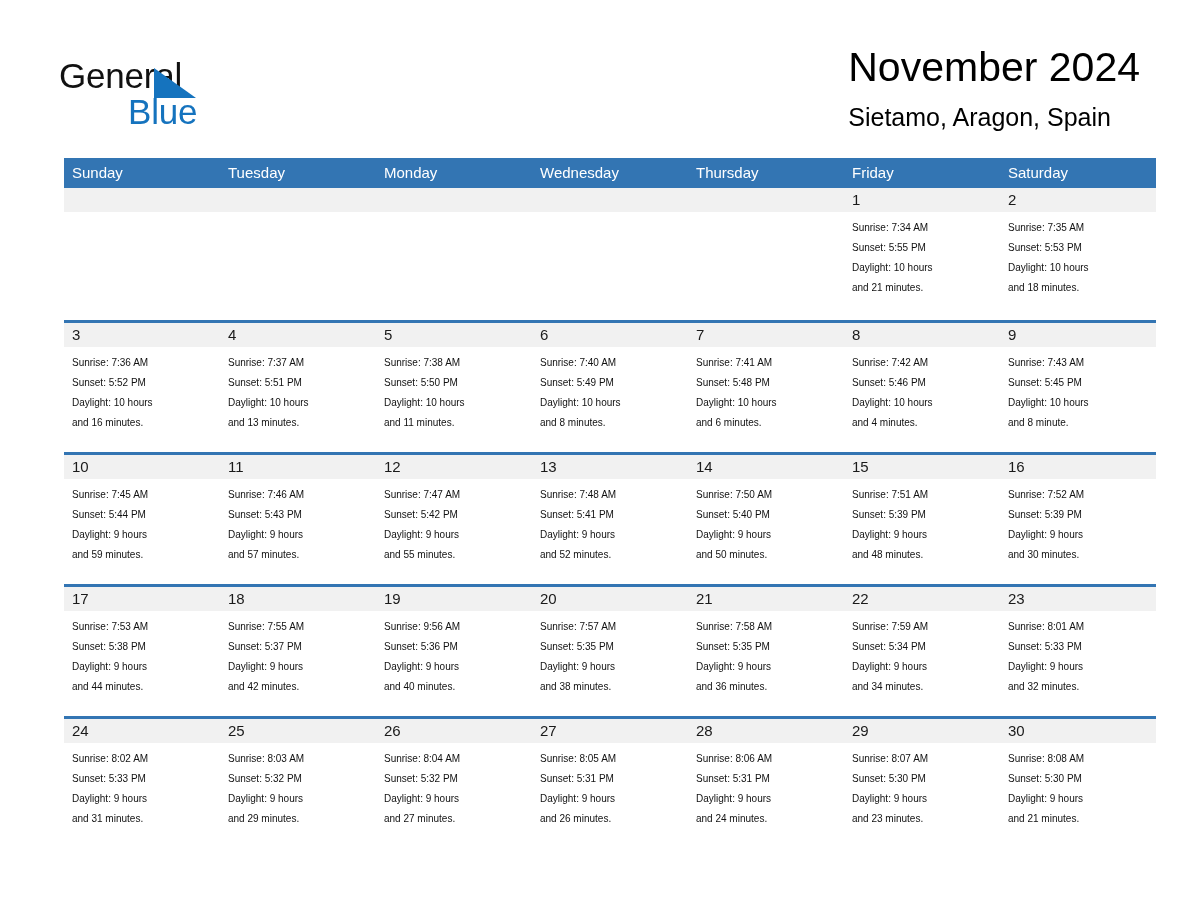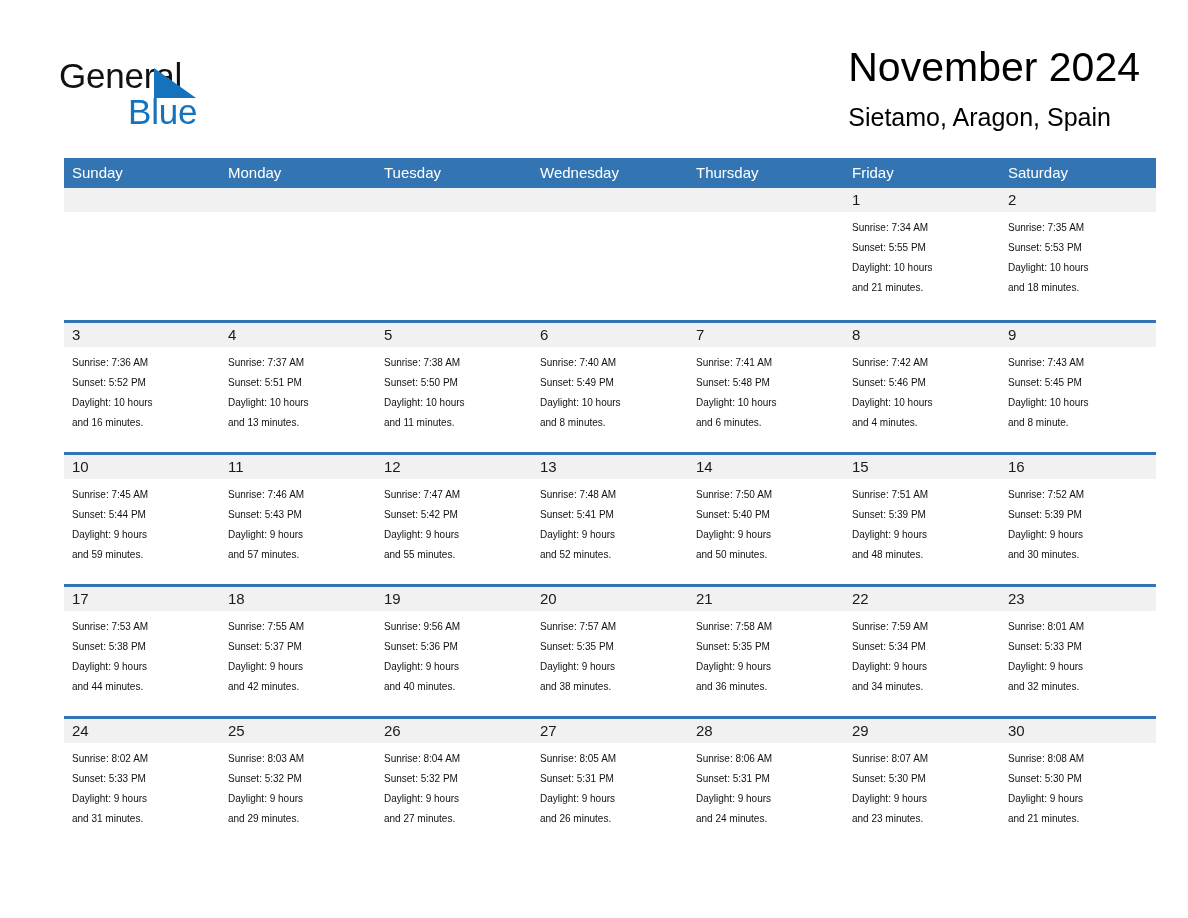--- a/index.html
+++ b/index.html
@@ -163,22 +163,22 @@
       <h1 class="month-title">November 2024</h1>
       <div class="location-title">Sietamo, Aragon, Spain</div>
     </div>
 
   </div>
 
   <div class="calendar">
 
     <div class="weekday-row">
       <div class="weekday">Sunday</div>
+      <div class="weekday">Tuesday</div>
       <div class="weekday">Monday</div>
-      <div class="weekday">Tuesday</div>
       <div class="weekday">Wednesday</div>
       <div class="weekday">Thursday</div>
       <div class="weekday">Friday</div>
       <div class="weekday">Saturday</div>
     </div>
 
     <div class="week-row first">
       <div class="day-cell empty">
         <div class="day-num-bar"><span class="day-num"></span></div>
 

